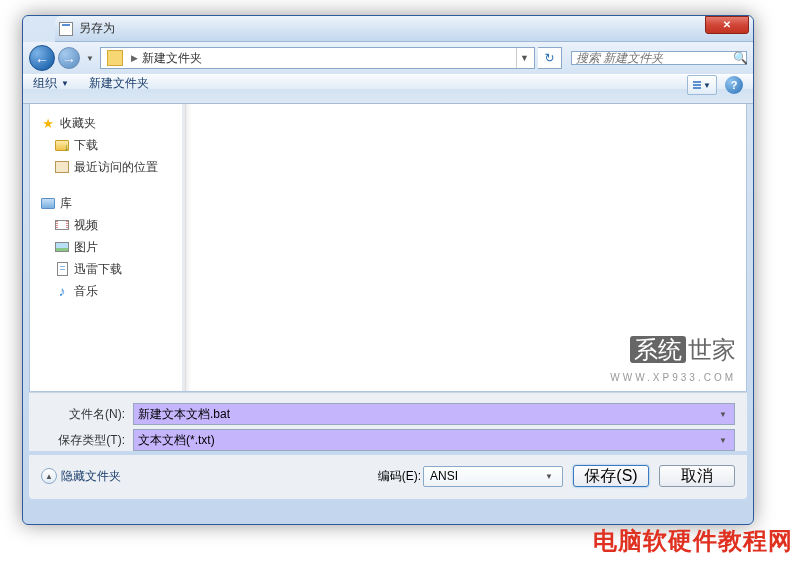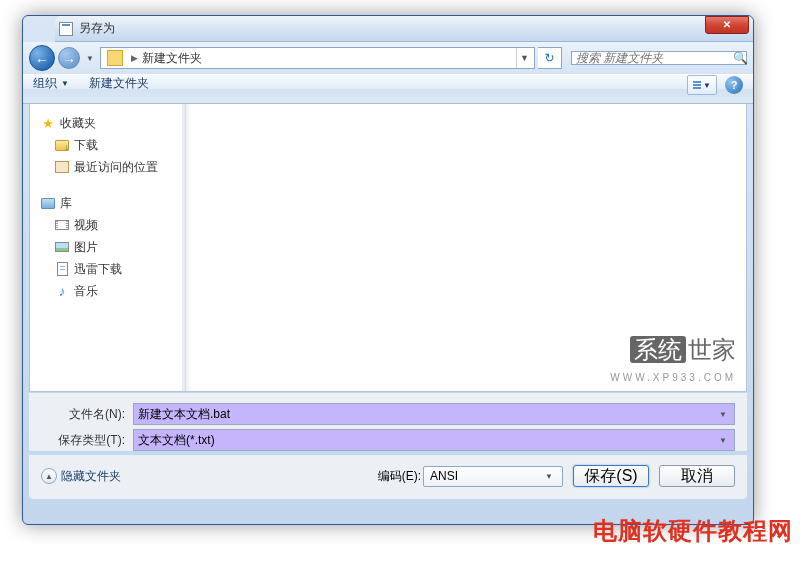--- a/index.html
+++ b/index.html
@@ -118,21 +118,21 @@
 .hf-toggle { width: 16px; height: 16px; border: 1px solid #8aa8c8; border-radius: 50%; background: linear-gradient(#fff,#e0ebf5); display: flex; align-items: center; justify-content: center; font-size: 8px; color: #555; }
 .encoding { margin-left: auto; display: flex; align-items: center; gap: 2px; font-size: 12px; }
 .enc-combo { width: 140px; height: 21px; background: linear-gradient(#fff,#eef3f9); border: 1px solid #8aa8c8; border-radius: 2px; display: flex; align-items: center; padding: 4px 6px; font-size: 12px; }
 .btn {
   width: 76px; height: 22px; margin-left: 10px; font-size: 16px;
   background: linear-gradient(#fdfdfd,#e8ecf1); border: 1px solid #8a9aad; border-radius: 3px;
   display: flex; align-items: center; justify-content: center;
 }
 .btn.primary { border: 1px solid #3a7ac0; box-shadow: 0 0 2px #6fa8e0; }
 
-.overlay-text { position: absolute; right: 10px; bottom: 14px; font-size: 24px; font-weight: bold; color: #e03020; letter-spacing: 1px; }
+.overlay-text { position: absolute; right: 10px; bottom: 4px; font-size: 24px; font-weight: bold; color: #e03020; letter-spacing: 1px; }
 </style>
 </head>
 <body>
 
 <div class="window">
 
   <div class="titlebar">
     <span class="titlebar-icon"></span>
     <span class="titlebar-title">另存为</span>
     <div class="close-btn">✕</div>

